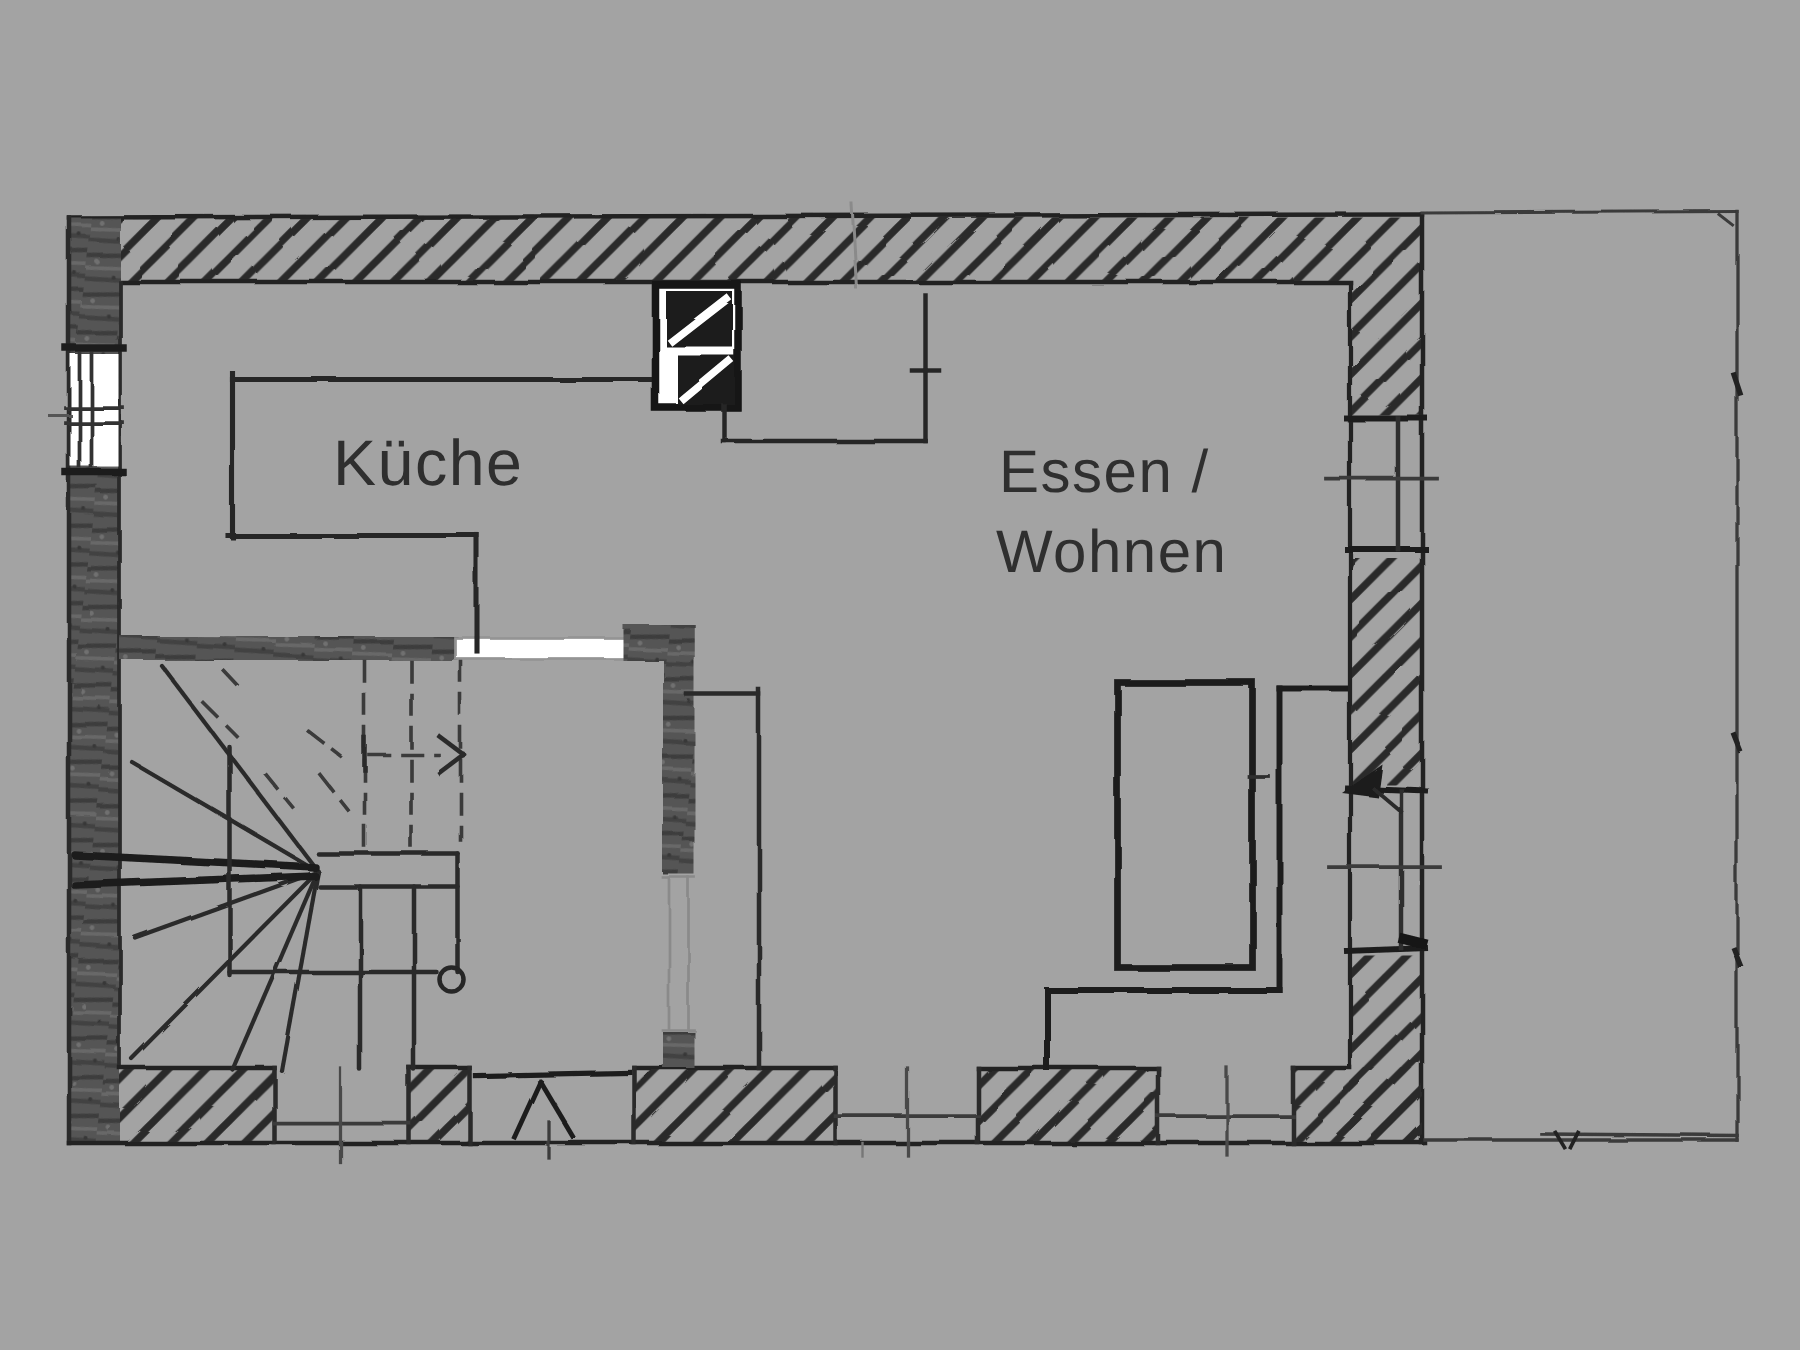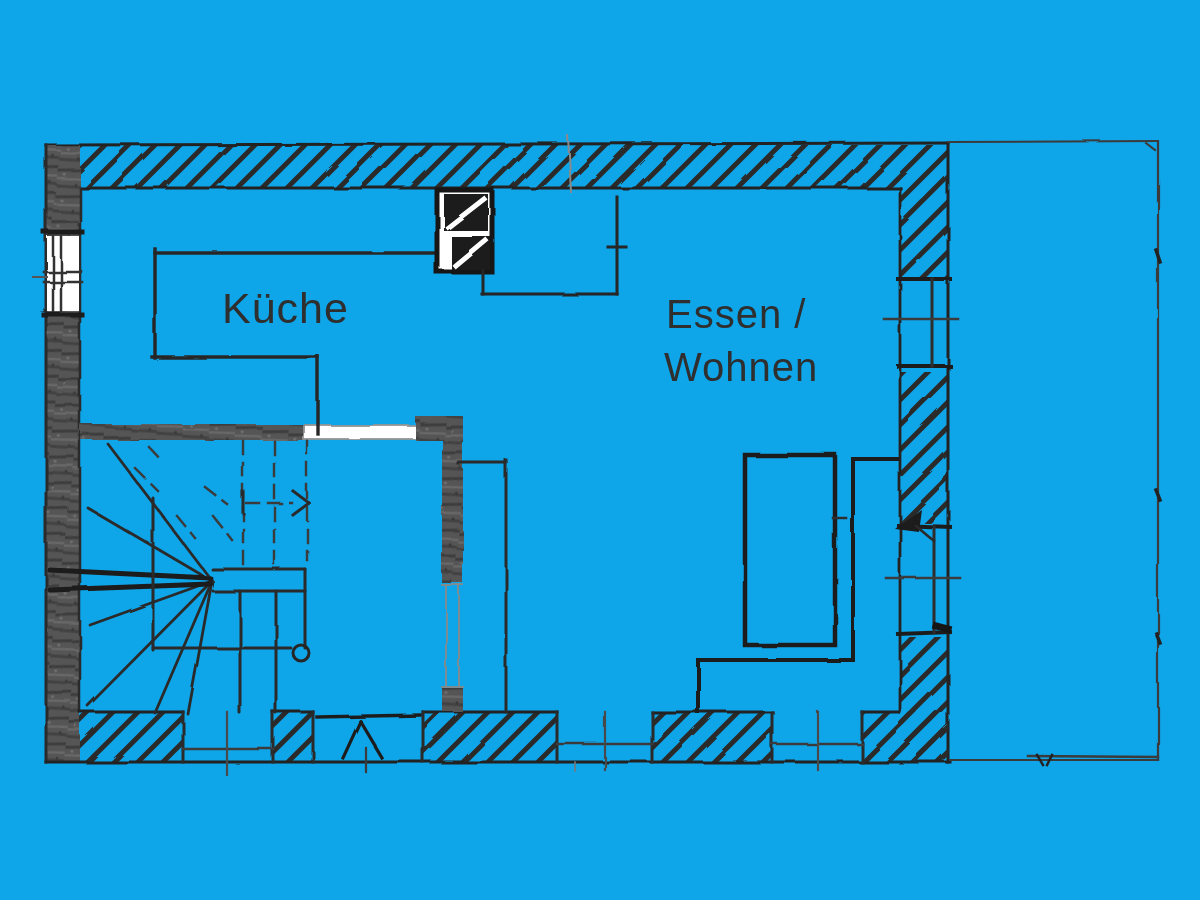--- a/index.html
+++ b/index.html
@@ -1,18 +1,18 @@
 <!DOCTYPE html>
 <html><head>
 <meta charset="utf-8">
 <style>
   html,body{margin:0;padding:0;background:#ffffff;}
   .page{
     width:1200px;height:900px;position:relative;margin:0 auto;
-    background:#0ea5e9;overflow:hidden;
+    background:#a3a3a3;overflow:hidden;
     font-family:"Liberation Sans", sans-serif;
   }
   svg{display:block;}
   text{
     font-family:"Liberation Sans", sans-serif;
     fill:#2f2f2f;
     letter-spacing:1px;
   }
 </style>
 </head>

